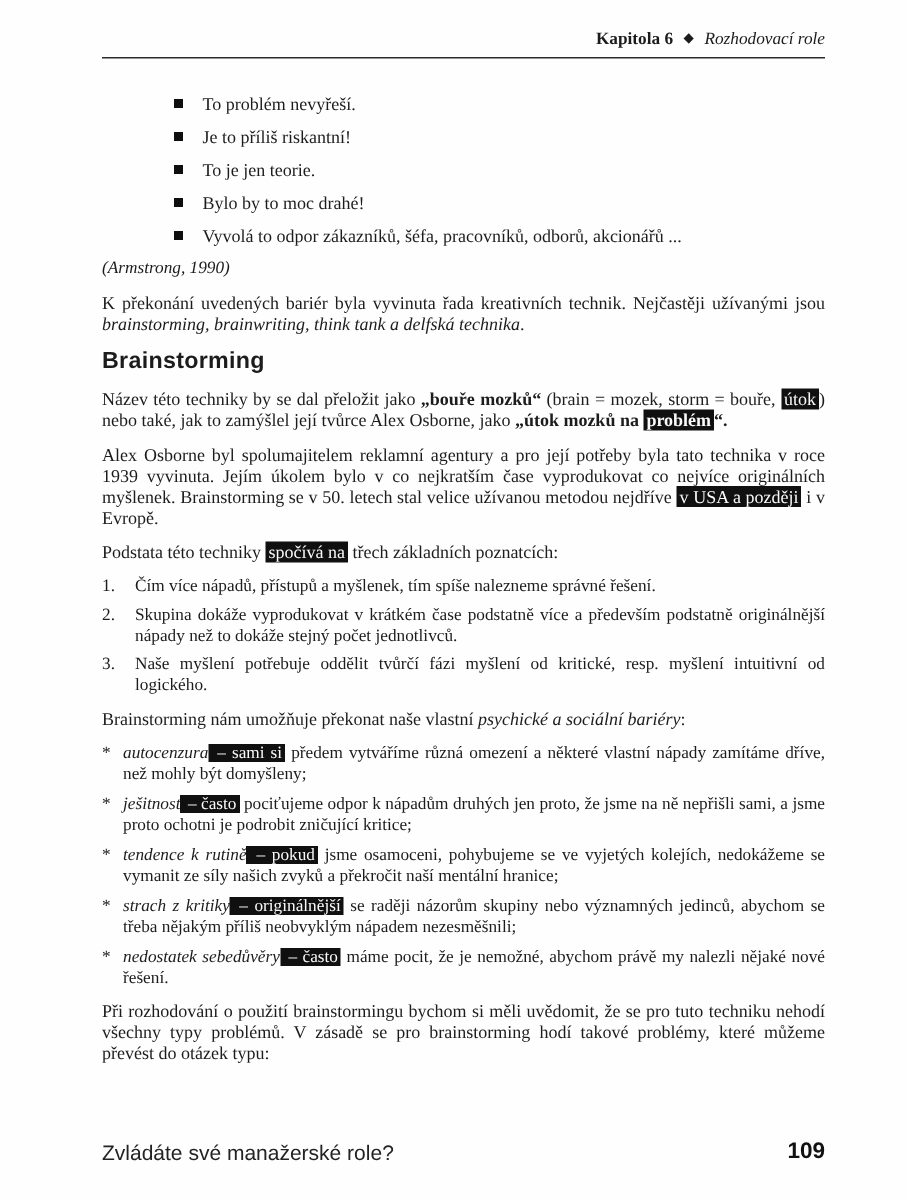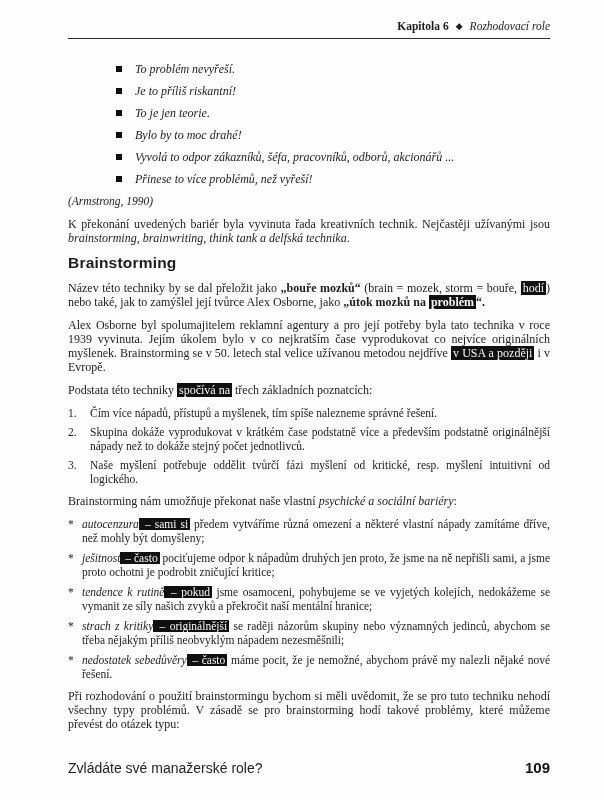--- a/index.html
+++ b/index.html
@@ -14,21 +14,21 @@
   .header-row {
     display:flex; justify-content:flex-end; align-items:baseline; gap:7px;
     font-size:11.5px; padding-bottom:6px; border-bottom:1px solid #2b2b2b;
   }
   .chapter { font-weight:bold; }
   .diamond { font-size:9px; position:relative; top:-1px; }
   .section-name { font-style:italic; }
 
   ul.bullets { list-style:none; margin:24px 0 4px 48px; }
   ul.bullets li {
-    position:relative; padding-left:19px; font-style:italic;
+    position:relative; padding-left:19px; 
     font-size:12px; line-height:13px; margin-bottom:9px;
   }
   ul.bullets .sq { position:absolute; left:0; top:3px; width:6px; height:6px; background:#0e0e0e; }
 
   .citation { text-align:left; font-style:italic; font-size:11.5px; margin:2px 0 10px; }
 
   p.body { font-size:12px; line-height:14px; text-align:justify; margin-bottom:9px; }
 
   h2.heading {
     font-family:"Liberation Sans","DejaVu Sans",sans-serif;
@@ -71,30 +71,29 @@
       <span class="diamond">◆</span>
       <span class="section-name">Rozhodovací role</span>
     </div>
 
     <ul class="bullets">
       <li><span class="sq"></span><span>To problém nevyřeší.</span></li>
       <li><span class="sq"></span><span>Je to příliš riskantní!</span></li>
       <li><span class="sq"></span><span>To je jen teorie.</span></li>
       <li><span class="sq"></span><span>Bylo by to moc drahé!</span></li>
       <li><span class="sq"></span><span>Vyvolá to odpor zákazníků, šéfa, pracovníků, odborů, akcionářů ...</span></li>
-      <li><span class="sq"></span><span>Přinese to více problémů, než vyřeší!</span></li>
     </ul>
 
     <p class="citation">(Armstrong, 1990)</p>
 
     <p class="body"><span>K překonání uvedených bariér byla vyvinuta řada kreativních technik. Nejčastěji užívanými jsou </span><span class="i">brainstorming, brainwriting, think tank a delfská technika</span><span>.</span></p>
 
     <h2 class="heading">Brainstorming</h2>
 
-    <p class="body"><span>Název této techniky by se dal přeložit jako </span><span class="b">„bouře mozků“</span><span> (brain = mozek, storm = bouře, </span><span class="hl">hodí</span><span>) nebo také, jak to zamýšlel její tvůrce Alex Osborne, jako </span><span class="b">„útok mozků na </span><span class="hl b">problém</span><span class="b">“.</span></p>
+    <p class="body"><span>Název této techniky by se dal přeložit jako </span><span class="b">„bouře mozků“</span><span> (brain = mozek, storm = bouře, </span><span class="hl">útok</span><span>) nebo také, jak to zamýšlel její tvůrce Alex Osborne, jako </span><span class="b">„útok mozků na </span><span class="hl b">problém</span><span class="b">“.</span></p>
 
     <p class="body"><span>Alex Osborne byl spolumajitelem reklamní agentury a pro její potřeby byla tato technika v roce 1939 vyvinuta. Jejím úkolem bylo v co nejkratším čase vyprodukovat co nejvíce originálních myšlenek. Brainstorming se v 50. letech stal velice užívanou metodou nejdříve </span><span class="hl">v USA a později</span><span> i v Evropě.</span></p>
 
     <p class="body"><span>Podstata této techniky </span><span class="hl">spočívá na</span><span> třech základních poznatcích:</span></p>
 
     <ol class="numbered">
       <li><span class="num">1.</span><span>Čím více nápadů, přístupů a myšlenek, tím spíše nalezneme správné řešení.</span></li>
       <li><span class="num">2.</span><span>Skupina dokáže vyprodukovat v krátkém čase podstatně více a především podstatně originálnější nápady než to dokáže stejný počet jednotlivců.</span></li>
       <li><span class="num">3.</span><span>Naše myšlení potřebuje oddělit tvůrčí fázi myšlení od kritické, resp. myšlení intuitivní od logického.</span></li>
     </ol>

